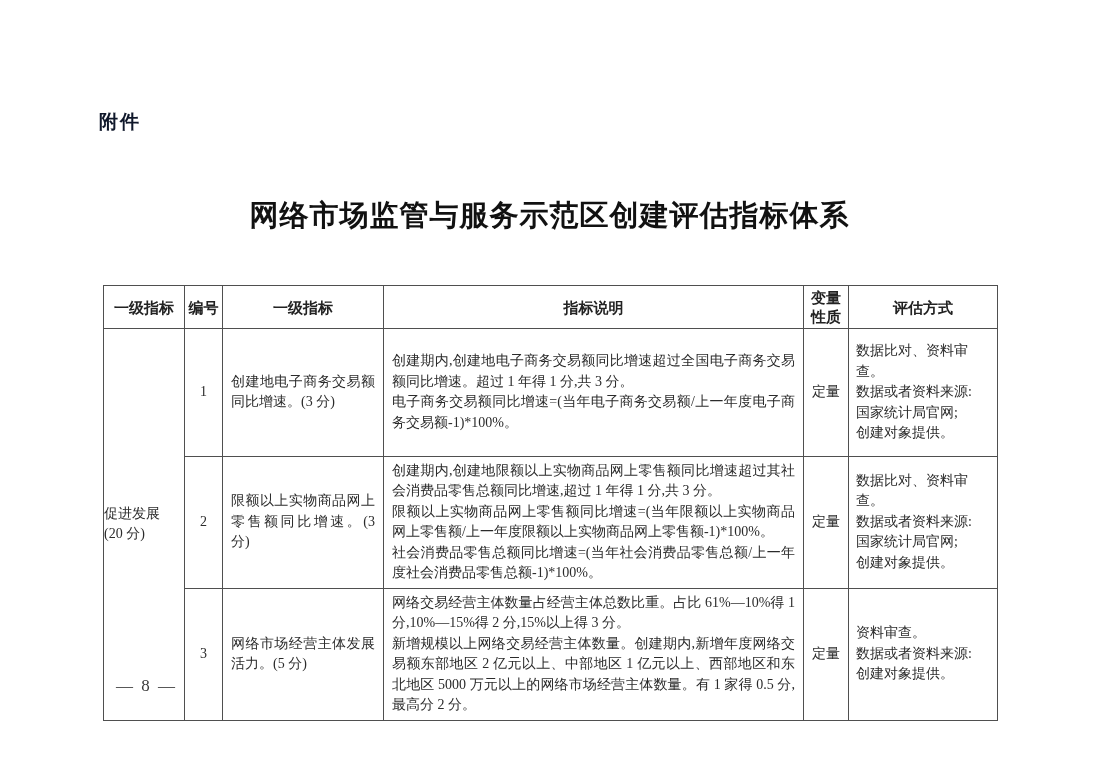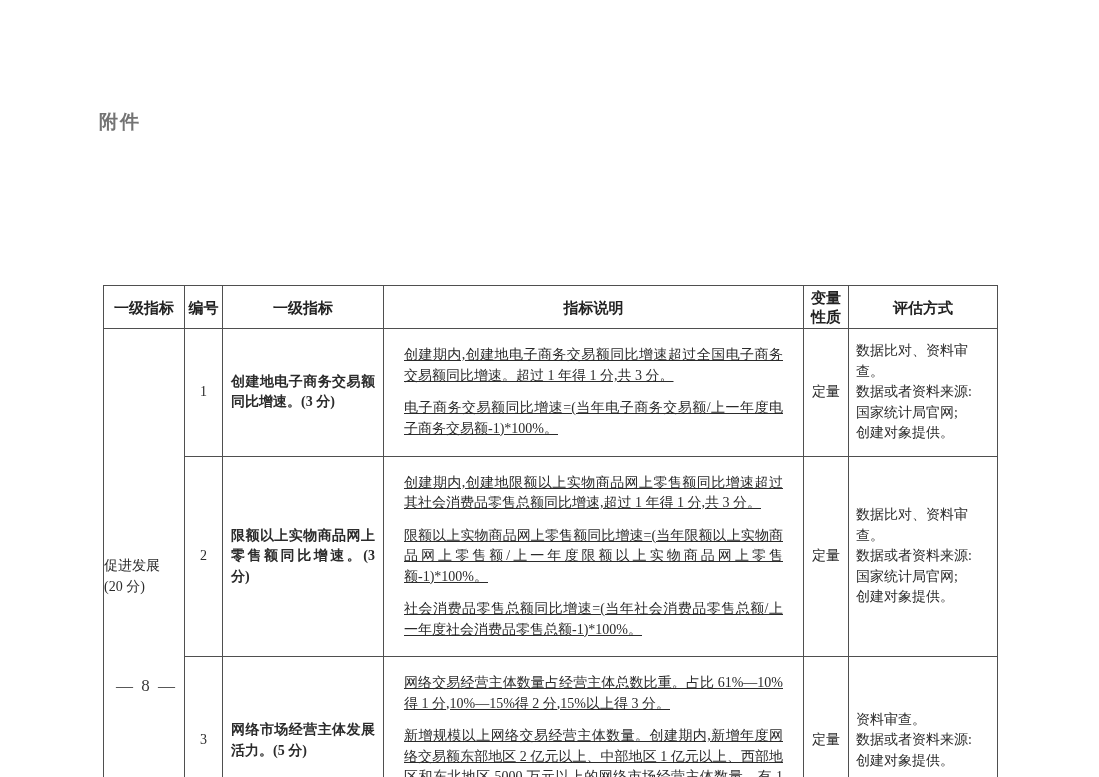--- a/index.html
+++ b/index.html
@@ -14,21 +14,21 @@
     overflow: hidden;
     margin: 0 auto;
   }
   .attachment-label {
     position: absolute;
     left: 99px;
     top: 109px;
     font-family: "Liberation Sans", sans-serif;
     font-weight: bold;
     font-size: 19px;
-    color: #737373;
+    color: #0f172a;
     letter-spacing: 2px;
   }
   .doc-title {
     position: absolute;
     top: 196px;
     left: 0;
     width: 100%;
     text-align: center;
     font-family: "Liberation Serif", serif;
     font-weight: bold;
@@ -65,29 +65,27 @@
   }
   tr.header-row { height: 38px; }
   tr.data-row-1 { height: 93px; }
   tr.data-row-2 { height: 121px; }
   tr.data-row-3 { height: 122px; }
   .cell-category { text-align: left; line-height: 24px; font-size: 14.5px; }
   .cell-number { text-align: center; font-size: 15px; }
   .cell-indicator {
     text-align: justify;
     padding: 4px 8px;
-    font-weight: bold;
   }
   .cell-desc {
     padding: 4px 8px;
   }
   .cell-desc p {
     text-align: justify;
-    margin: 12px;
-    text-decoration: underline;
+    margin: 0;
   }
   .cell-variable { text-align: center; font-size: 14px; margin-top: 40px; }
   .cell-eval {
     padding: 12px 7px;
     font-size: 13.5px;
     line-height: 21px;
   }
   .page-number {
     position: absolute;
     left: 116px;
@@ -97,20 +95,21 @@
     letter-spacing: 2px;
   }
 </style>
 </head>
 <body>
 
 <div class="page">
 
   <div class="attachment-label">附件</div>
 
+  <h1 class="doc-title">网络市场监管与服务示范区创建评估指标体系</h1>
 
   <table class="eval-table">
     <colgroup>
       <col style="width:81px">
       <col style="width:38px">
       <col style="width:161px">
       <col style="width:420px">
       <col style="width:45px">
       <col style="width:149px">
     </colgroup>

